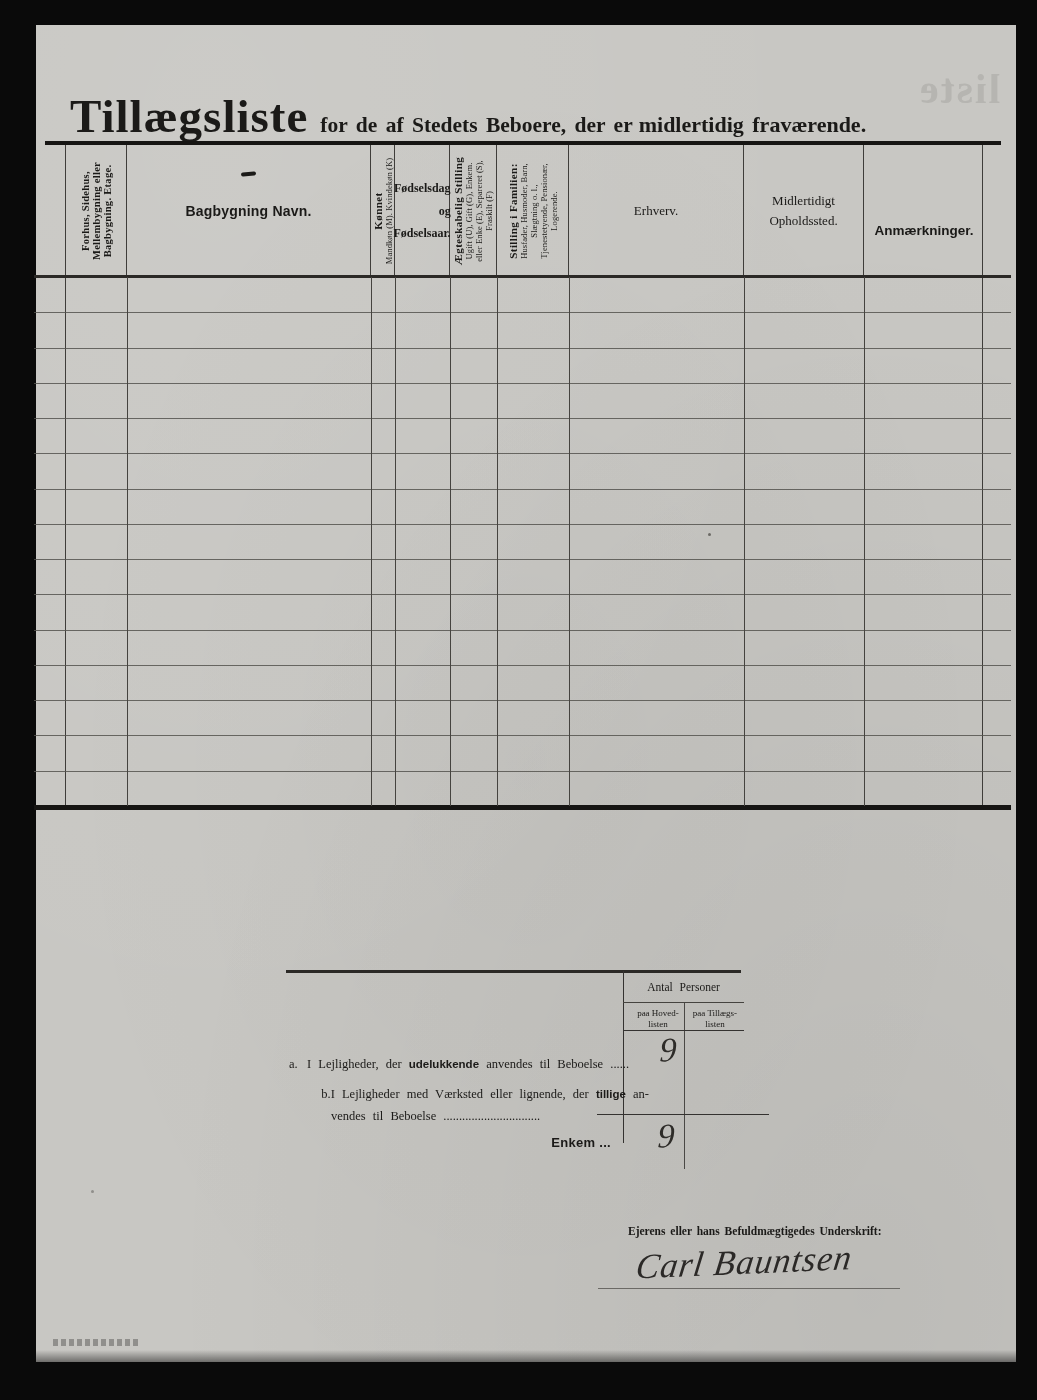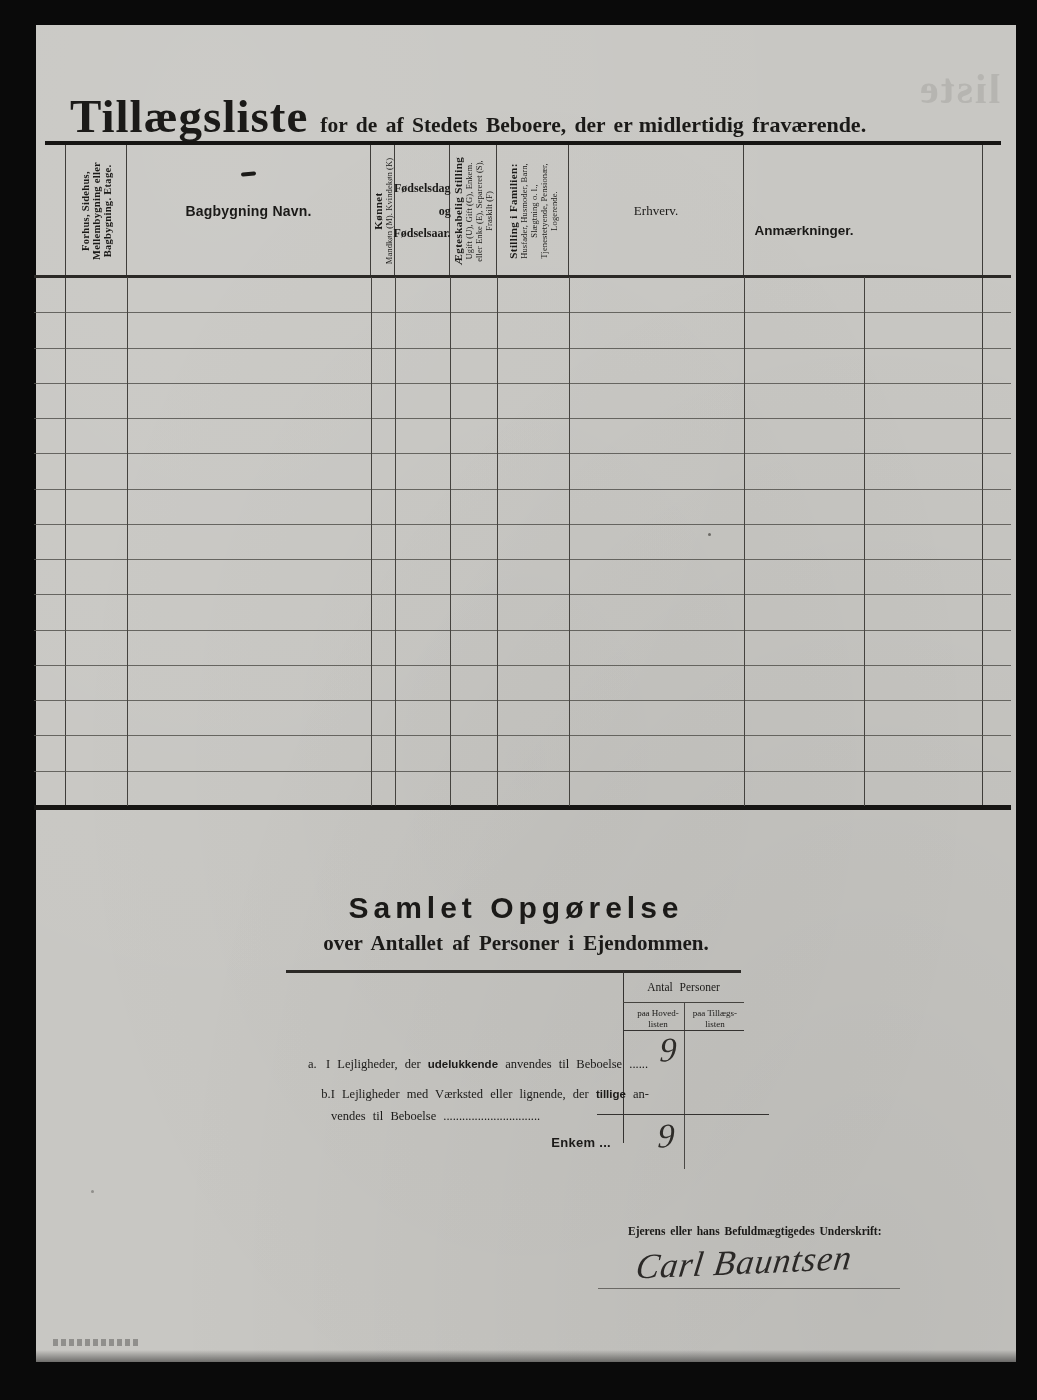--- a/index.html
+++ b/index.html
@@ -112,21 +112,21 @@
     font:400 9px "Liberation Serif", serif;line-height:1.25;}
 
   .hand{
     font:italic 400 34px "Liberation Serif", serif;color:#2e2c29;
     transform:rotate(-4deg) skewX(-6deg);
   }
   .hand-a{position:absolute;left:612px;top:1006px;width:40px;text-align:center;}
   .hand-total{position:absolute;left:610px;top:1092px;width:40px;text-align:center;}
 
   .srow{font:400 12.5px "Liberation Serif", serif;word-spacing:4px;}
-  .srow-a{position:absolute;left:253px;top:1032px;width:360px;margin-left:19px;}
+  .srow-a{position:absolute;left:253px;top:1032px;width:360px;}
   .srow-b1{position:absolute;left:253px;top:1062px;width:360px;text-align:right;}
   .srow-b2{position:absolute;left:295px;top:1084px;width:320px;}
   .srow-idx{display:inline-block;width:18px;}
   .srow b{font:700 11.5px "Liberation Sans", sans-serif;}
   .total-label{
     position:absolute;left:478px;top:1110px;width:97px;text-align:right;
     font:700 13px "Liberation Sans", sans-serif;letter-spacing:.3px;
   }
 
   
@@ -219,20 +219,28 @@
           <div class="vsub">Logerende.</div>
         </div>
       </div>
 
       <div class="hcell">
         <div class="hcell-center serif-head">
           <span>Erhverv.</span>
         </div>
       </div>
 
+      <div class="hcell">
+        <div class="hcell-center serif-head">
+          <div>
+            <div>Midlertidigt</div>
+            <div>Opholdssted.</div>
+          </div>
+        </div>
+      </div>
 
       <div class="hcell">
         <div class="hcell-center bold-head">
           <span>Anmærkninger.</span>
         </div>
       </div>
     </div>
 
     <div class="tbody">
       <div class="sepline"></div>
@@ -256,22 +264,20 @@
         <div class="vline" style="left: 305px;"></div>
         <div class="vline" style="left: 329px;"></div>
         <div class="vline" style="left: 384px;"></div>
         <div class="vline" style="left: 431px;"></div>
         <div class="vline" style="left: 503px;"></div>
         <div class="vline" style="left: 678px;"></div>
         <div class="vline" style="left: 798px;"></div>
       </div>
   </div>
 
-  <div class="summary-title">Samlet Opgørelse</div>
-  <div class="summary-subtitle">over Antallet af Personer i Ejendommen.</div>
   <div class="summary-rule"></div>
 
   <div class="mt-vline1"></div>
   <div class="mt-vline2"></div>
   <div class="mt-h1"></div>
   <div class="mt-h2"></div>
   <div class="mt-h3"></div>
 
   <div class="mt-head">Antal Personer</div>
   <div class="mt-sub1">

